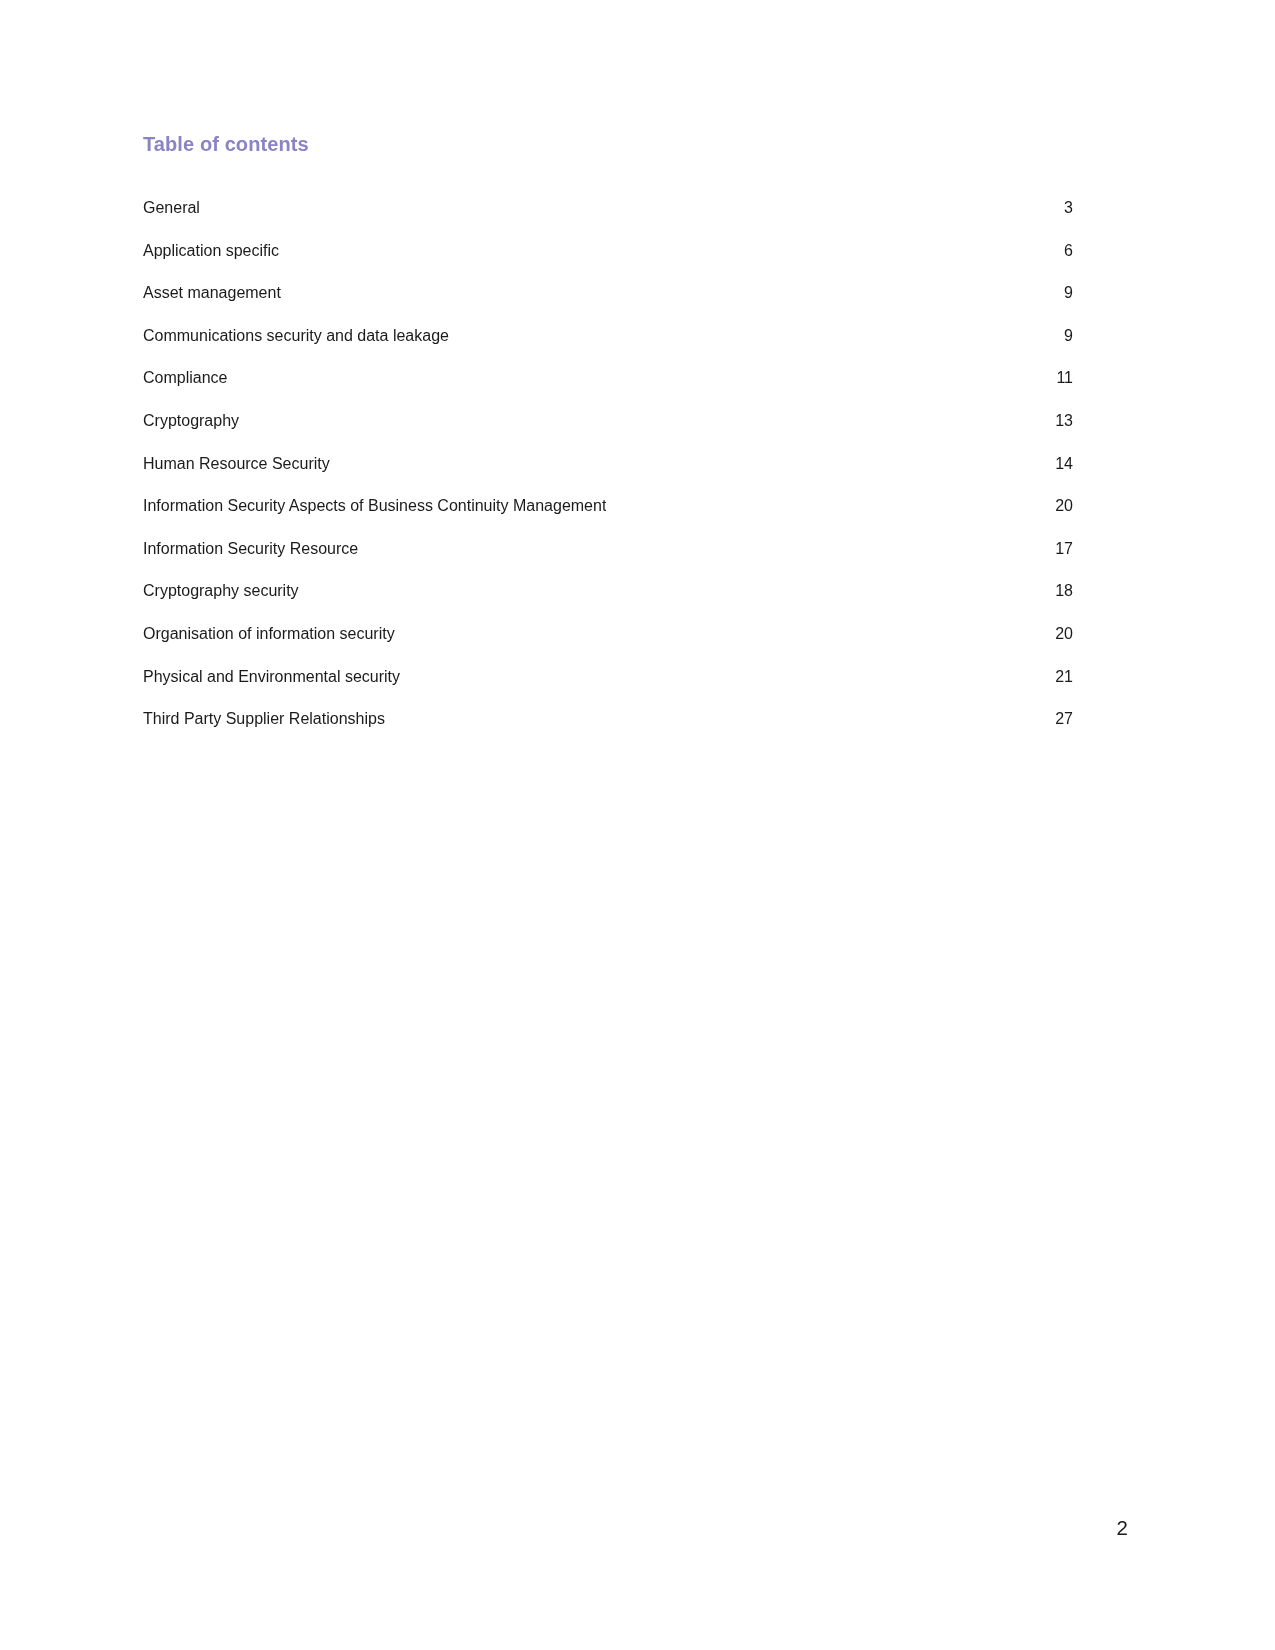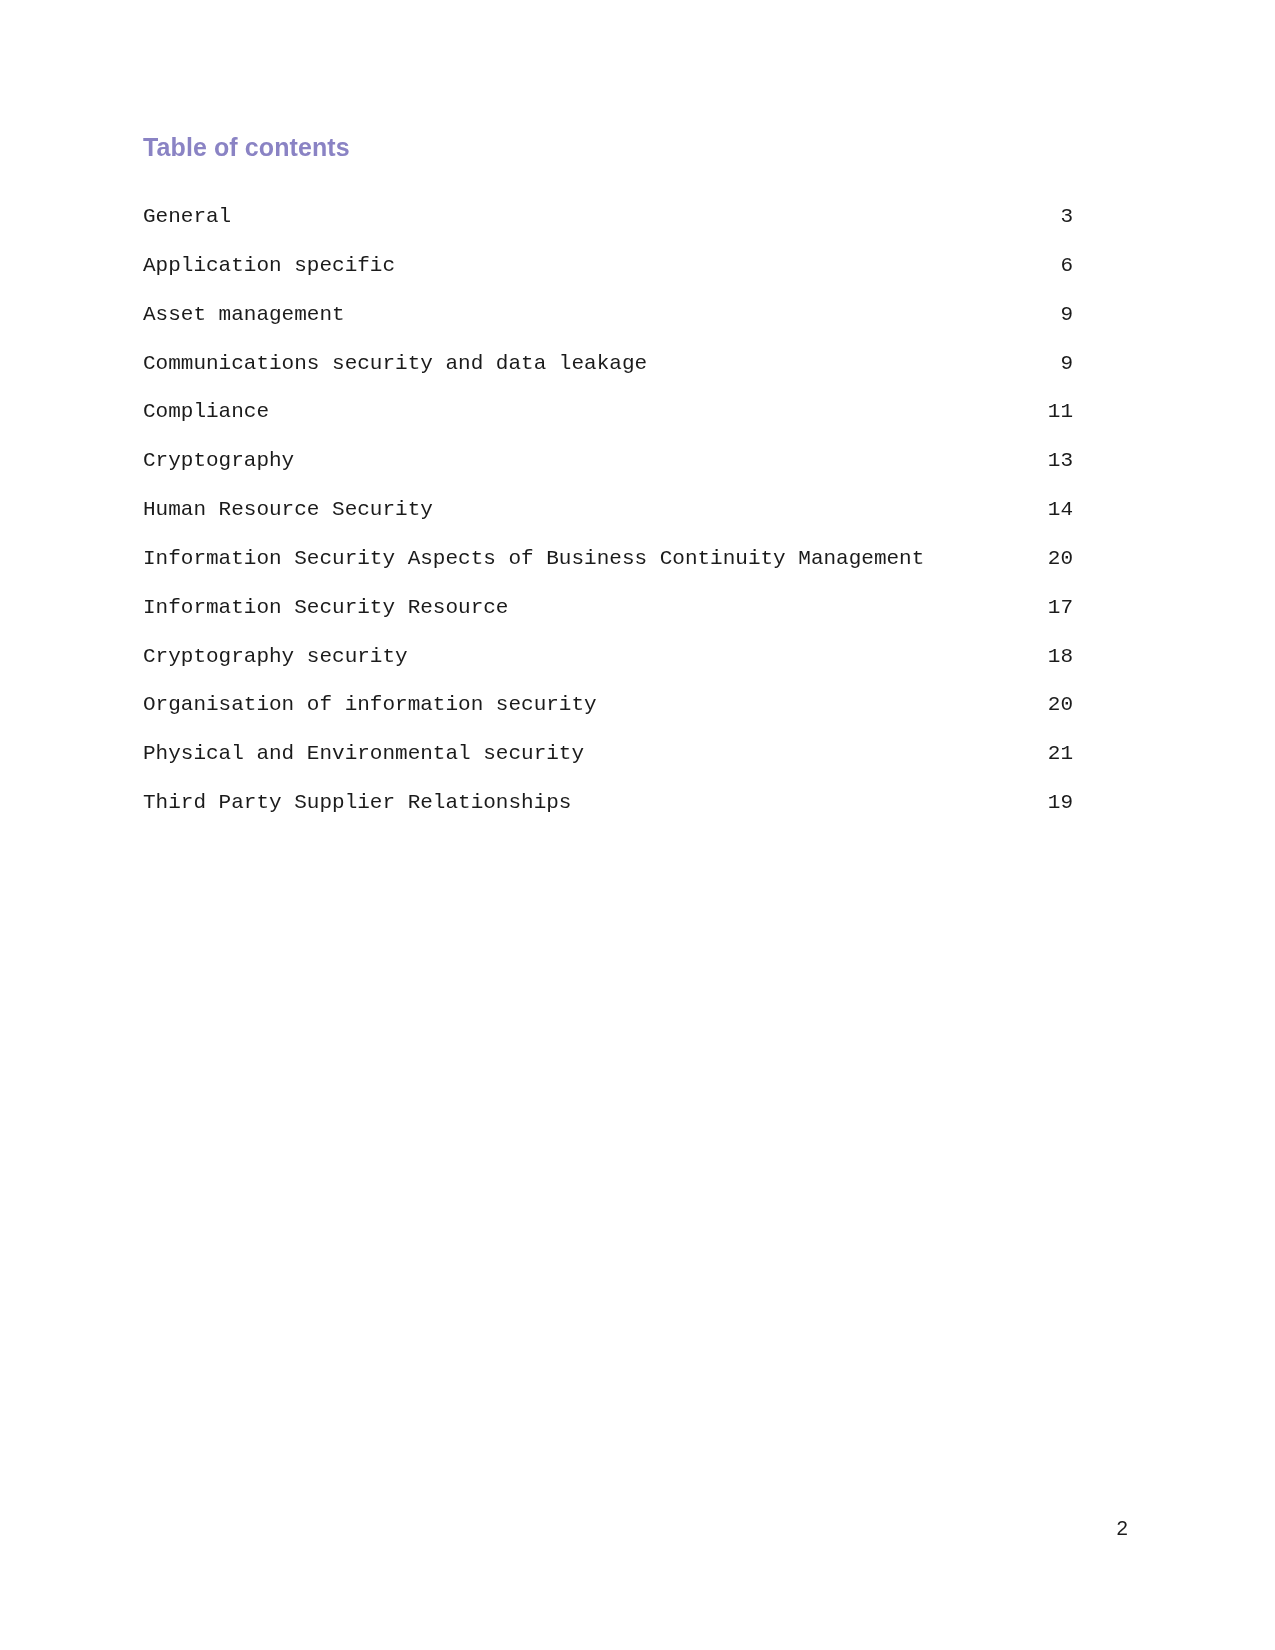--- a/index.html
+++ b/index.html
@@ -21,45 +21,44 @@
   }
 
   .content {
     position: absolute;
     left: 143px;
     top: 132px;
     width: 930px;
   }
 
   .toc-heading {
-    font-size: 25px;
+    font-size: 20px;
     font-weight: bold;
     color: #8a83c4;
     letter-spacing: 0.1px;
     margin: 0 0 42px 0;
     line-height: 1.2;
   }
 
   .toc-list {
     list-style: none;
     margin: 0;
     padding: 0;
   }
 
   .toc-row {
     display: flex;
     align-items: baseline;
     justify-content: space-between;
-    font-size: 21px;
+    font-size: 16px;
     line-height: 1.25;
     color: #1b1b1b;
     padding: 0;
     margin: 0 0 22.6px 0;
     white-space: nowrap;
-    font-family: Liberation Mono, monospace;
   }
 
   .toc-title {
     flex: 0 1 auto;
     overflow: hidden;
     text-overflow: ellipsis;
   }
 
   .toc-page {
     flex: 0 0 auto;
@@ -131,21 +130,21 @@
         <li class="toc-row">
           <span class="toc-title">Organisation of information security</span>
           <span class="toc-page">20</span>
         </li>
         <li class="toc-row">
           <span class="toc-title">Physical and Environmental security</span>
           <span class="toc-page">21</span>
         </li>
         <li class="toc-row">
           <span class="toc-title">Third Party Supplier Relationships</span>
-          <span class="toc-page">19</span>
+          <span class="toc-page">27</span>
         </li>
       </ul>
 
   </div>
 
   <div class="page-footer">2</div>
 
 </div>
 
 </body></html>

